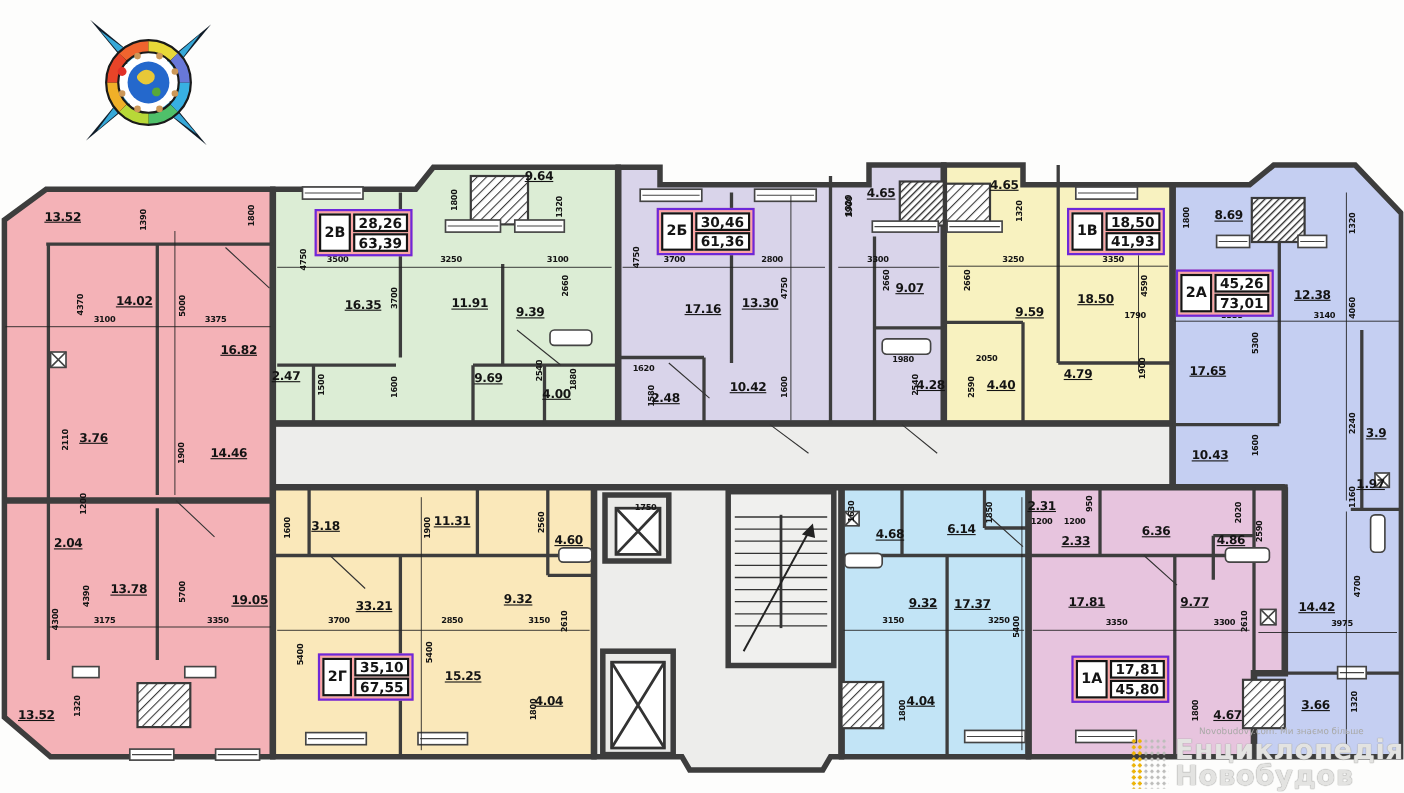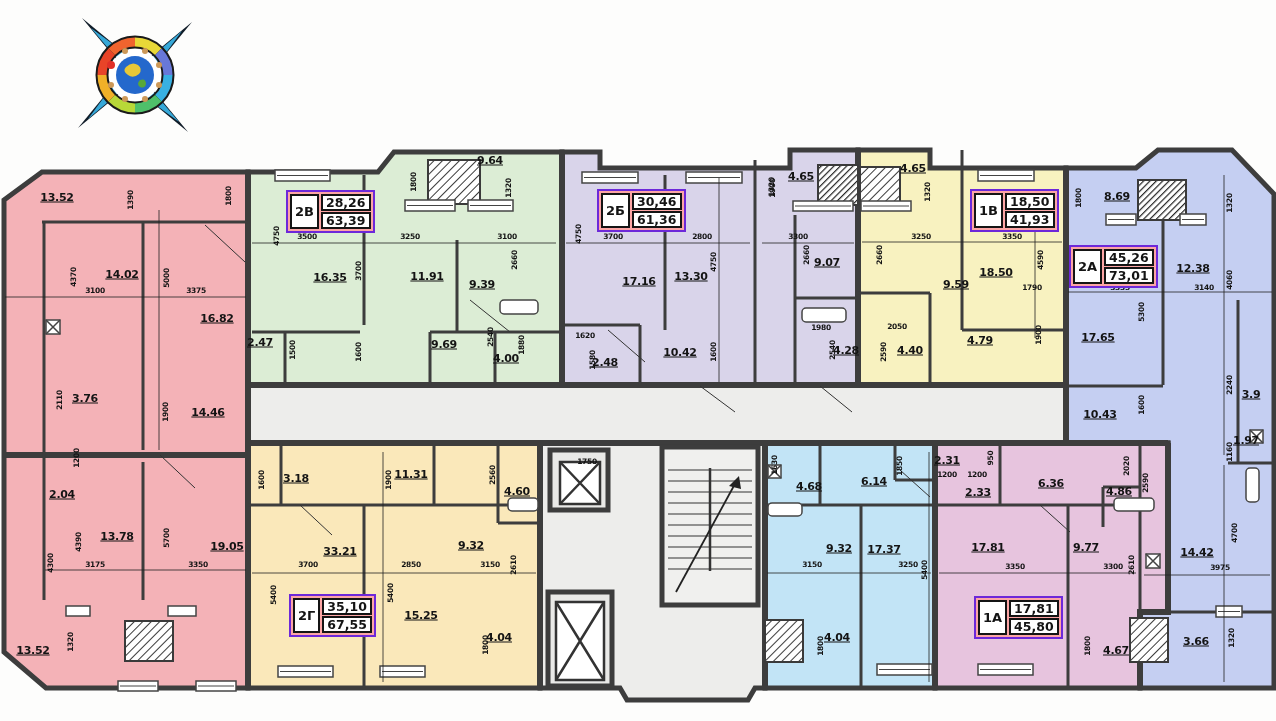--- a/index.html
+++ b/index.html
@@ -204,21 +204,21 @@
       <span class="area" style="left: 444px; top: 344px;">9.69</span>
       <span class="area" style="left: 506px; top: 358px;">4.00</span>
       <span class="area" style="left: 639px; top: 281px;">17.16</span>
       <span class="area" style="left: 691px; top: 276px;">13.30</span>
       <span class="area" style="left: 680px; top: 352px;">10.42</span>
       <span class="area" style="left: 605px; top: 362px;">2.48</span>
       <span class="area" style="left: 801px; top: 176px;">4.65</span>
       <span class="area" style="left: 827px; top: 262px;">9.07</span>
       <span class="area" style="left: 810px; top: 350px; margin-left: 36px;">4.28</span>
       <span class="area" style="left: 913px; top: 168px;">4.65</span>
-      <span class="area" style="left: 936px; top: 284px; margin-left: 20px;">9.59</span>
+      <span class="area" style="left: 936px; top: 284px;">9.59</span>
       <span class="area" style="left: 910px; top: 350px;">4.40</span>
       <span class="area" style="left: 996px; top: 272px;">18.50</span>
       <span class="area" style="left: 980px; top: 340px;">4.79</span>
       <span class="area" style="left: 1117px; top: 196px;">8.69</span>
       <span class="area" style="left: 1193px; top: 268px;">12.38</span>
       <span class="area" style="left: 1098px; top: 337px;">17.65</span>
       <span class="area" style="left: 1100px; top: 414px;">10.43</span>
       <span class="area" style="left: 1251px; top: 394px;">3.9</span>
       <span class="area" style="left: 1246px; top: 440px;">1.97</span>
       <span class="area" style="left: 1197px; top: 552px;">14.42</span>
@@ -366,14 +366,24 @@
       </div>
       <div class="aptbox" style="left: 974px; top: 596px;">
         <div class="code">1А</div>
         <div class="vals">
           <div>17,81</div>
           <div>45,80</div>
         </div>
       </div>
     </div>
 
+  <div class="wm">
+    <div class="wm-tag">Novobudovy.com. Ми знаємо більше</div>
+    <div class="wm-row">
+      <div class="wm-logo"></div>
+      <div class="wm-text">
+        <div>Енциклопедія</div>
+        <div>Новобудов</div>
+      </div>
+    </div>
+  </div>
 
 </div>
 
 </body></html>

